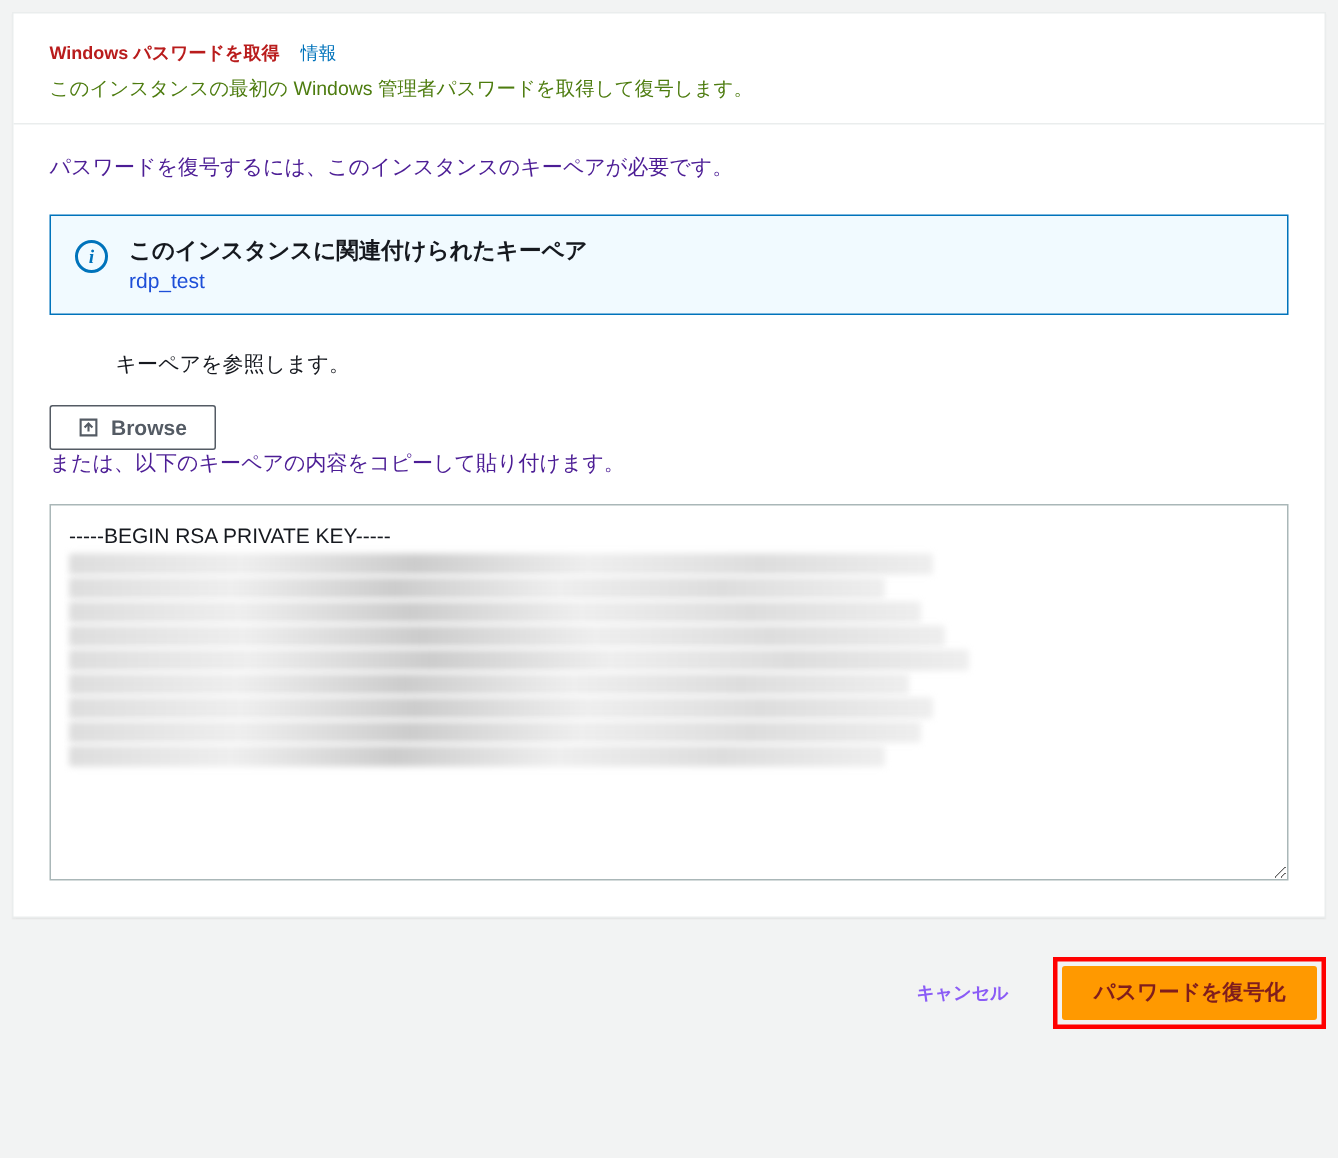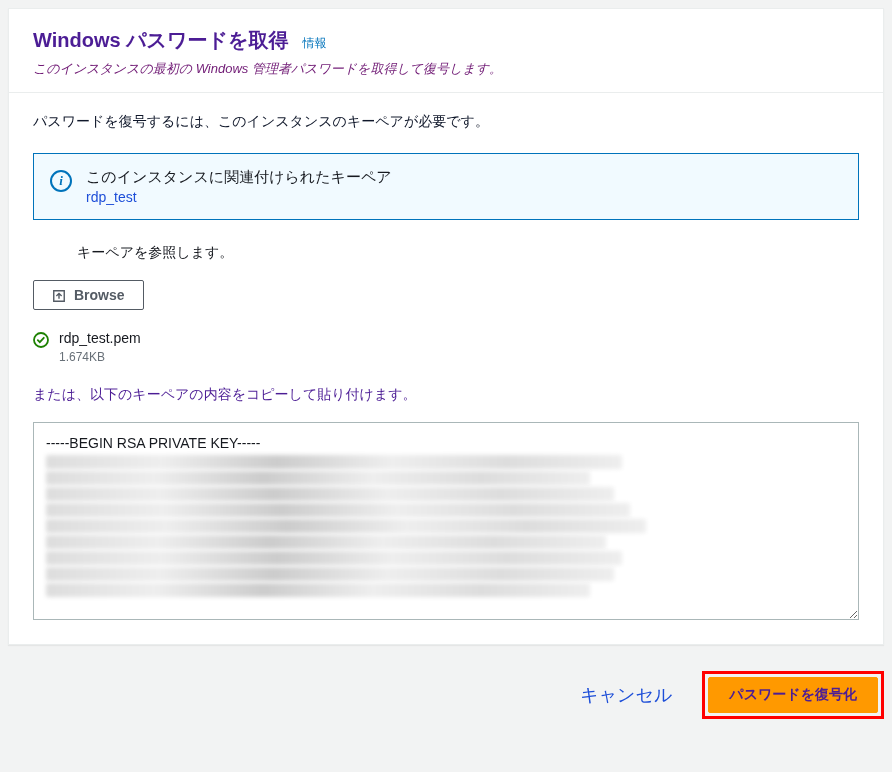--- a/index.html
+++ b/index.html
@@ -25,43 +25,42 @@
     .panel-header {
       padding: 18px 24px 14px 24px;
       border-bottom: 1px solid #eaeded;
     }
     .title-row {
       display: flex;
       align-items: baseline;
       gap: 14px;
     }
     .page-title {
-      font-size: 20px;
-      font-weight: 700;
-      color: #4c1d95;
+      font-size: 12px;
+      font-weight: 700;
+      color: #b91c1c;
     }
     .info-link {
       font-size: 12px;
       color: #0073bb;
       text-decoration: none;
       font-weight: 400;
       font-family: Liberation Serif, serif;
     }
     .subtitle {
       margin-top: 6px;
       font-size: 13px;
-      color: #701a75;
-      font-style: italic;
+      color: #4d7c0f;
     }
     .panel-body {
       padding: 20px 24px 24px 24px;
     }
     .body-text {
       font-size: 14px;
-      color: #0f172a;
+      color: #4c1d95;
       margin-bottom: 22px;
     }
     .info-box {
       border: 1px solid #0073bb;
       background: #f1faff;
       padding: 14px 16px;
       display: flex;
       gap: 14px;
       align-items: flex-start;
       margin-bottom: 24px;
@@ -82,37 +81,37 @@
       font-weight: 700;
       font-size: 13px;
       font-style: italic;
       font-family: Georgia, serif;
     }
     .info-content {
       flex: 1;
     }
     .info-title {
       font-size: 15px;
-      font-weight: 400;
+      font-weight: 700;
       color: #16191f;
     }
     .info-value {
       font-size: 14px;
       color: #1d4ed8;
       margin-top: 2px;
     }
     .section-text {
       font-size: 14px;
       color: #16191f;
       margin-bottom: 18px;
       margin-left: 44px;
     }
     .browse-btn {
       display: inline-flex;
-      align-items: flex-end;
+      align-items: center;
       gap: 8px;
       padding: 6px 18px;
       background: #ffffff;
       border: 1px solid #545b64;
       border-radius: 2px;
       font-size: 14px;
       font-weight: 700;
       color: #545b64;
       cursor: pointer;
     }
@@ -145,21 +144,21 @@
       color: #687078;
       margin-top: 4px;
     }
     .or-text {
       font-size: 14px;
       color: #4c1d95;
       margin-bottom: 18px;
     }
     .key-textarea {
       width: 100%;
-      height: 198px;
+      height: 251px;
       border: 1px solid #aab7b8;
       padding: 10px 12px;
       font-family: inherit;
       font-size: 14px;
       color: #16191f;
       resize: both;
       overflow-y: scroll;
       line-height: 1.45;
     }
     .key-textarea::-webkit-scrollbar {
@@ -175,35 +174,35 @@
     .footer {
       display: flex;
       justify-content: flex-end;
       align-items: center;
       gap: 12px;
       padding: 18px 8px 8px 8px;
     }
     .cancel-btn {
       background: transparent;
       border: none;
-      font-size: 18px;
-      font-weight: 400;
-      color: #1d4ed8;
+      font-size: 12px;
+      font-weight: 700;
+      color: #8b5cf6;
       padding: 8px 18px;
       cursor: pointer;
     }
     .decrypt-wrap {
       border: 3px solid #ff0000;
       padding: 3px;
       display: inline-block;
     }
     .decrypt-btn {
       background: #ff9900;
       border: 1px solid #ff9900;
-      color: #4c1d95;
+      color: #7f1d1d;
       font-size: 14px;
       font-weight: 700;
       padding: 8px 20px;
       cursor: pointer;
       border-radius: 2px;
     }
     .blurred-line {
       display: block;
       height: 14px;
       margin: 2px 0;
@@ -240,30 +239,20 @@
     <p class="section-text">キーペアを参照します。</p>
 
     <button class="browse-btn">
       <svg class="upload-icon" viewBox="0 0 16 16" fill="none" stroke="#545b64" stroke-width="1.6">
         <path d="M2 2h12v12H2z"></path>
         <path d="M8 11V5M5 8l3-3 3 3"></path>
       </svg>
       <span>Browse</span>
     </button>
 
-    <div class="file-row">
-      <svg class="check-icon" viewBox="0 0 16 16">
-        <circle cx="8" cy="8" r="7" fill="none" stroke="#1d8102" stroke-width="1.8"></circle>
-        <path d="M4.8 8.2l2 2 4-4.4" fill="none" stroke="#1d8102" stroke-width="1.8" stroke-linecap="round"></path>
-      </svg>
-      <div class="file-info">
-        <span class="file-name">rdp_test.pem</span>
-        <span class="file-size">1.674KB</span>
-      </div>
-    </div>
 
     <p class="or-text">または、以下のキーペアの内容をコピーして貼り付けます。</p>
 
     <div class="key-textarea" contenteditable="false" style="overflow-y: scroll;">
       <div style="font-size:14px;color:#16191f;">-----BEGIN RSA PRIVATE KEY-----</div>
       <span class="blurred-line" style="width:72%"></span>
       <span class="blurred-line" style="width:68%"></span>
       <span class="blurred-line" style="width:71%"></span>
       <span class="blurred-line" style="width:73%"></span>
       <span class="blurred-line" style="width:75%"></span>

